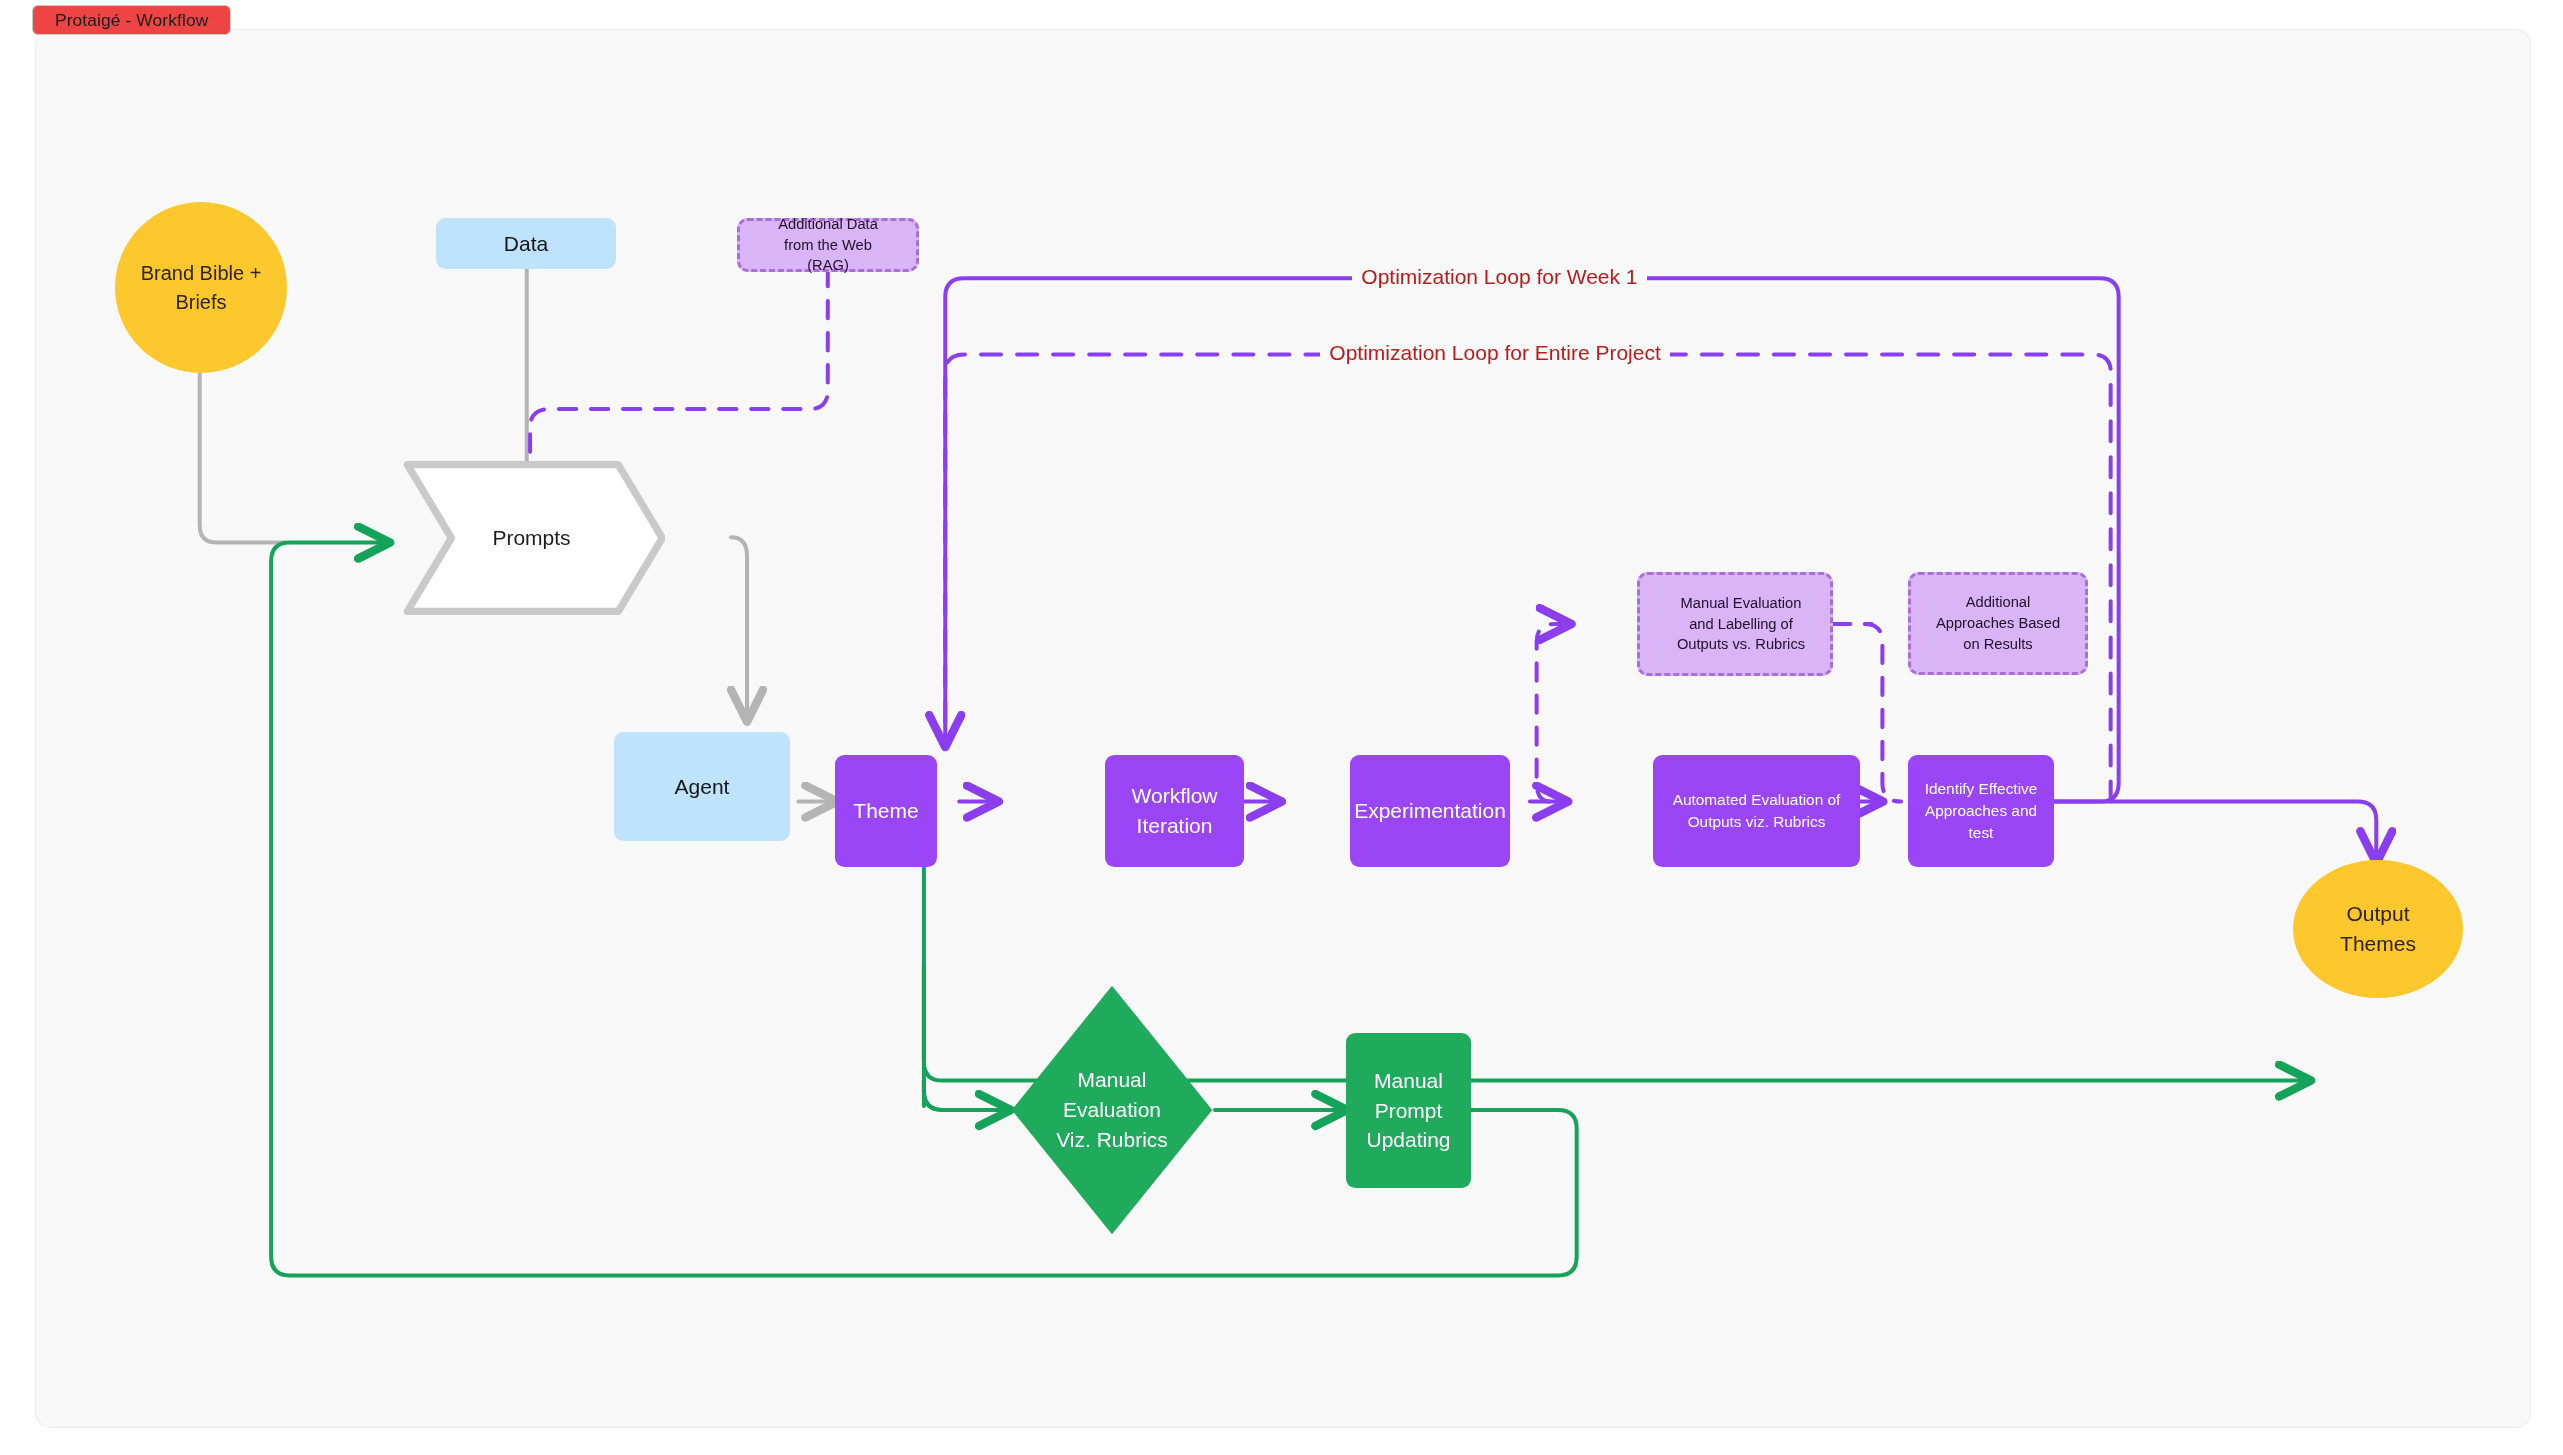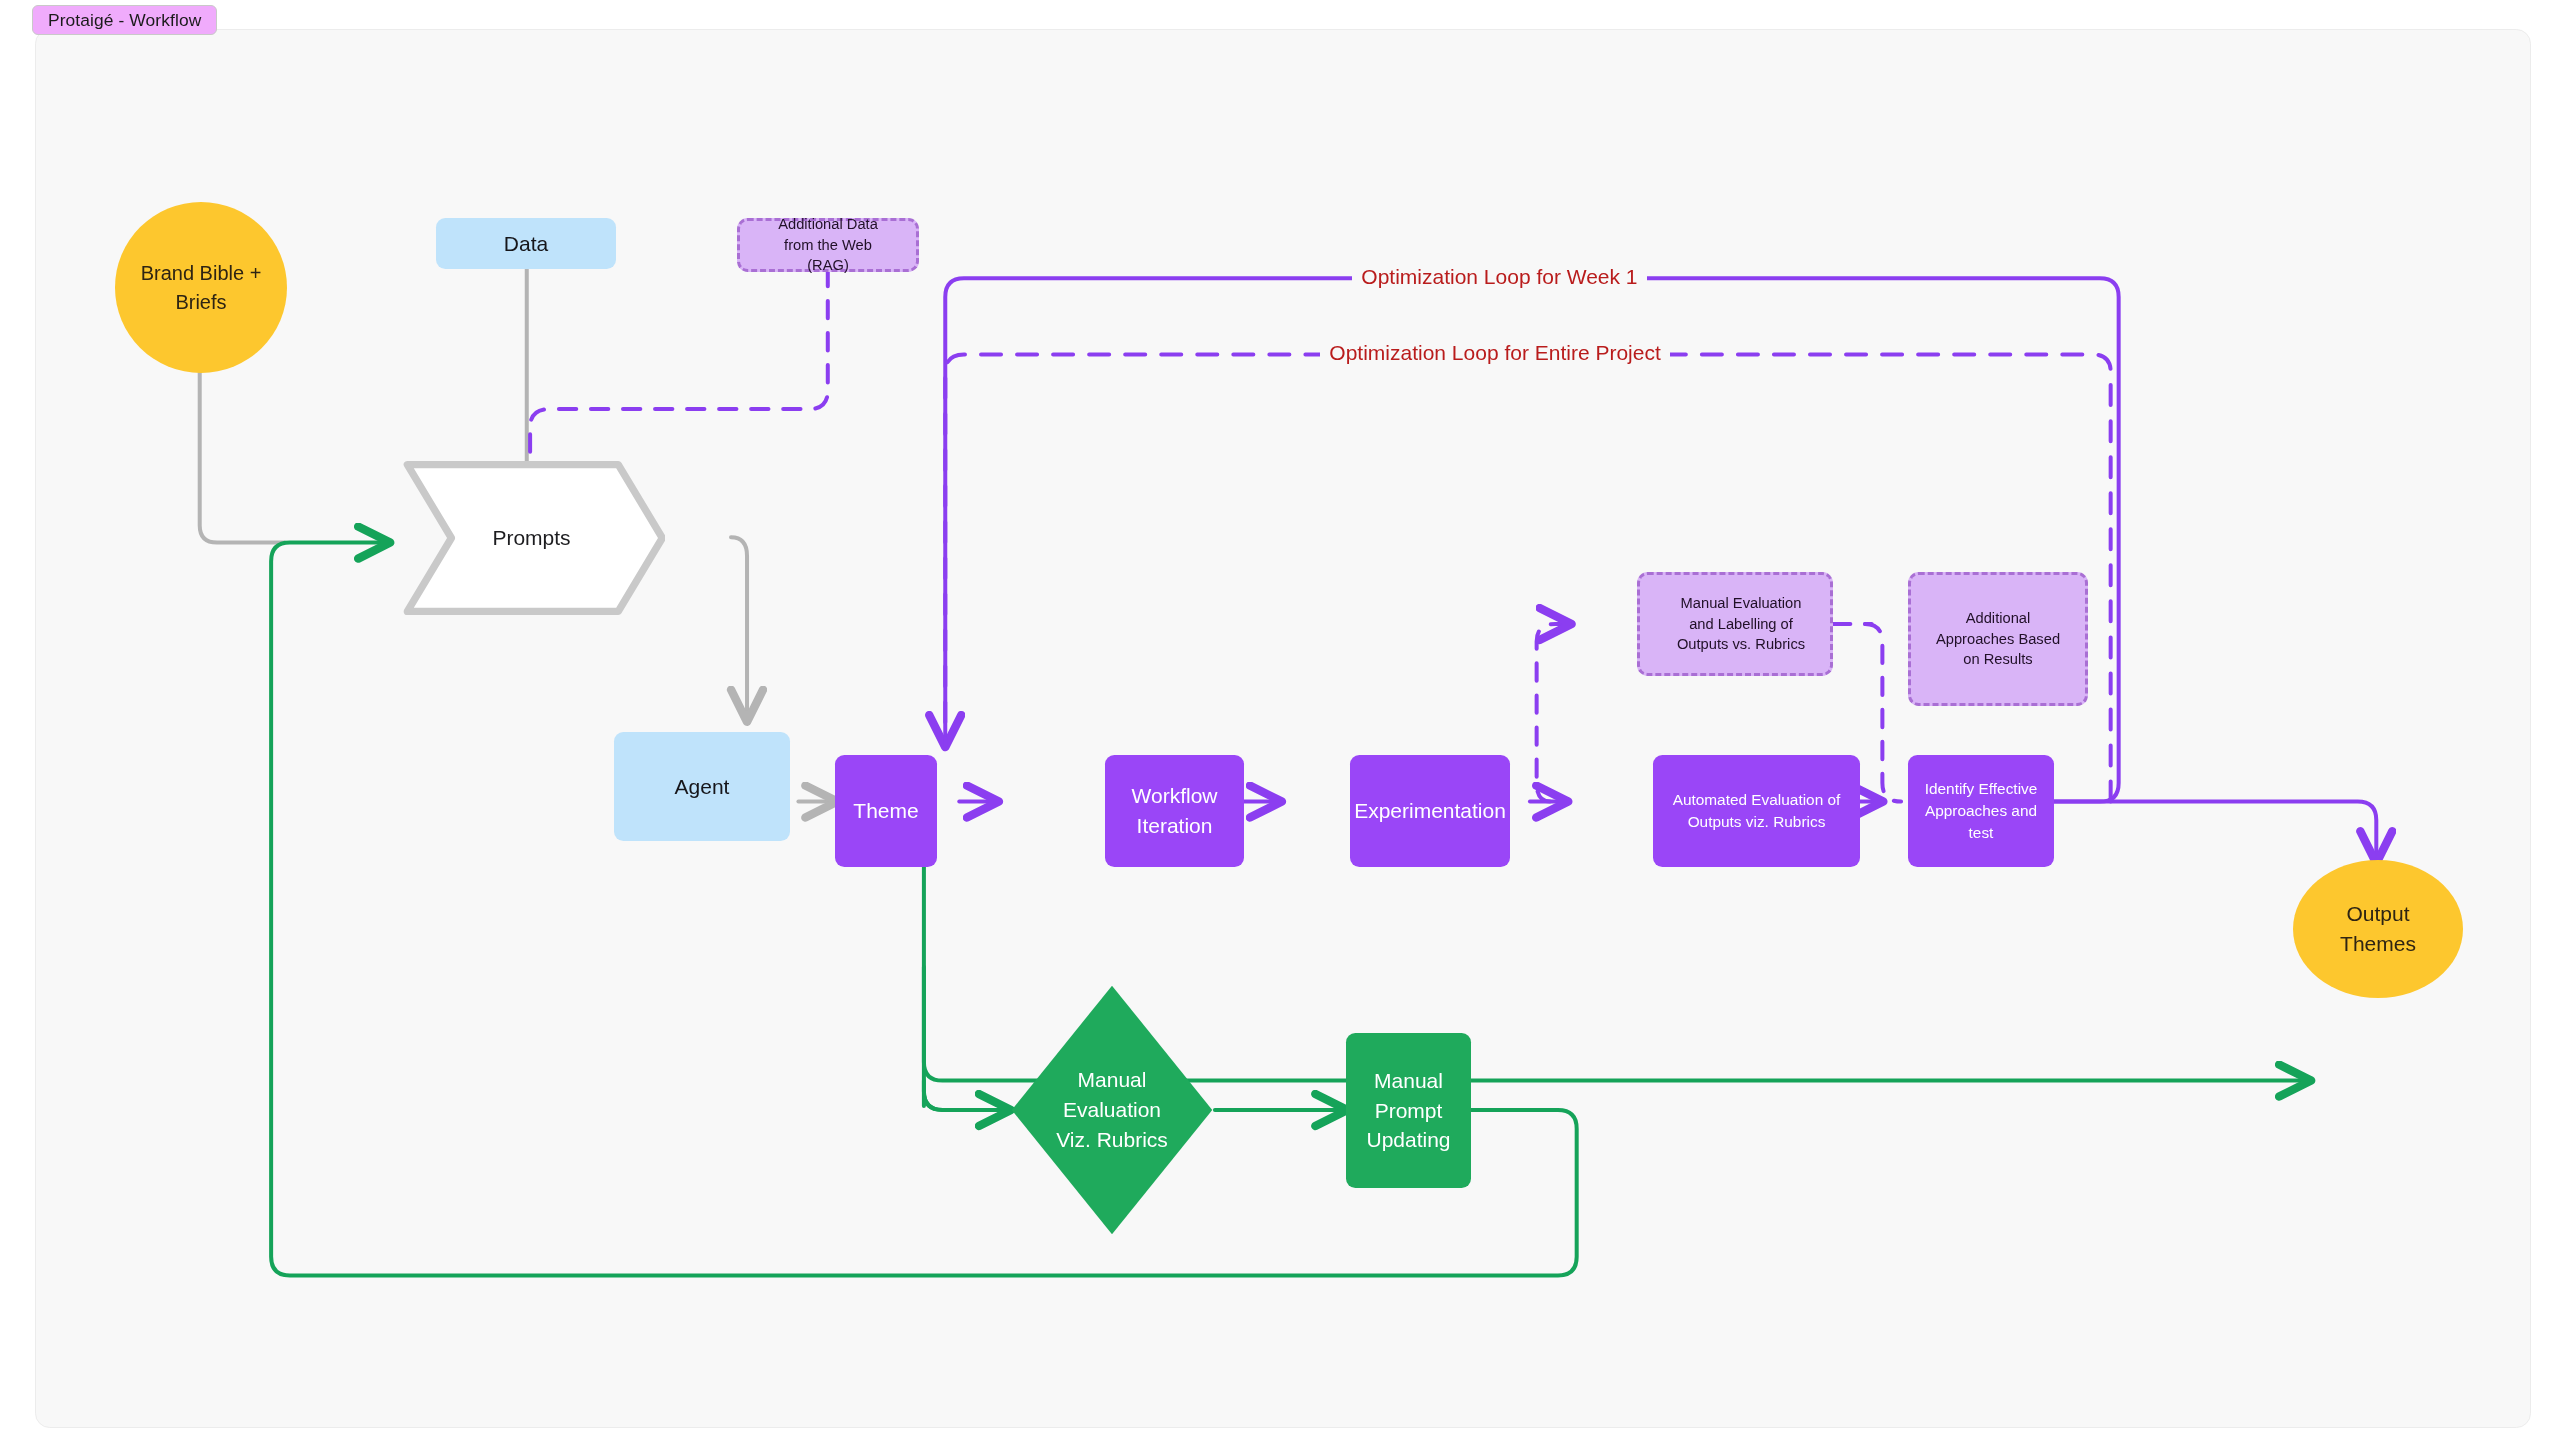--- a/index.html
+++ b/index.html
@@ -16,24 +16,24 @@
     width: 2563px;
     height: 1456px;
     background: #ffffff;
   }
   
   #tab-chip {
     position: absolute;
     left: 32px;
     top: 5.3px;
     height: 28px;
-    padding: 0 15px;
+    padding: 0 22px;
     display: flex;
     align-items: center;
-    background: #f0abfc;
+    background: #ef4444;
     border: 0.7px solid #c9c9c9;
     border-radius: 6px;
     font-size: 17.4px;
     color: #1b1b1b;
     letter-spacing: 0.1px;
     white-space: nowrap;
     z-index: 40;
   }
   
   #canvas {
@@ -213,21 +213,21 @@
     <div class="node n-rect fill-purple" style="left:1314px; top:725px; width:160px; height:112px; font-size:21px;">
       <span class="lbl">Experimentation</span>
     </div>
 
     <div class="node fill-lilac" style="left:1601px; top:542px; width:196px; height:104px; font-size:14.7px;padding-left:12px;">
       <span class="lbl">Manual Evaluation
 and Labelling of
 Outputs vs. Rubrics</span>
     </div>
 
-    <div class="node fill-lilac" style="left:1872px; top:542px; width:180px; height:134px; font-size:14.7px;">
+    <div class="node fill-lilac" style="left:1872px; top:542px; width:180px; height:103px; font-size:14.7px;">
       <span class="lbl">Additional
 Approaches Based
 on Results</span>
     </div>
 
     <div class="node n-rect fill-purple" style="left:1601px; top:725px; width:207px; height:112px; font-size:15.4px;margin-left:16px;">
       <span class="lbl">Automated Evaluation of
 Outputs viz. Rubrics</span>
     </div>
 

